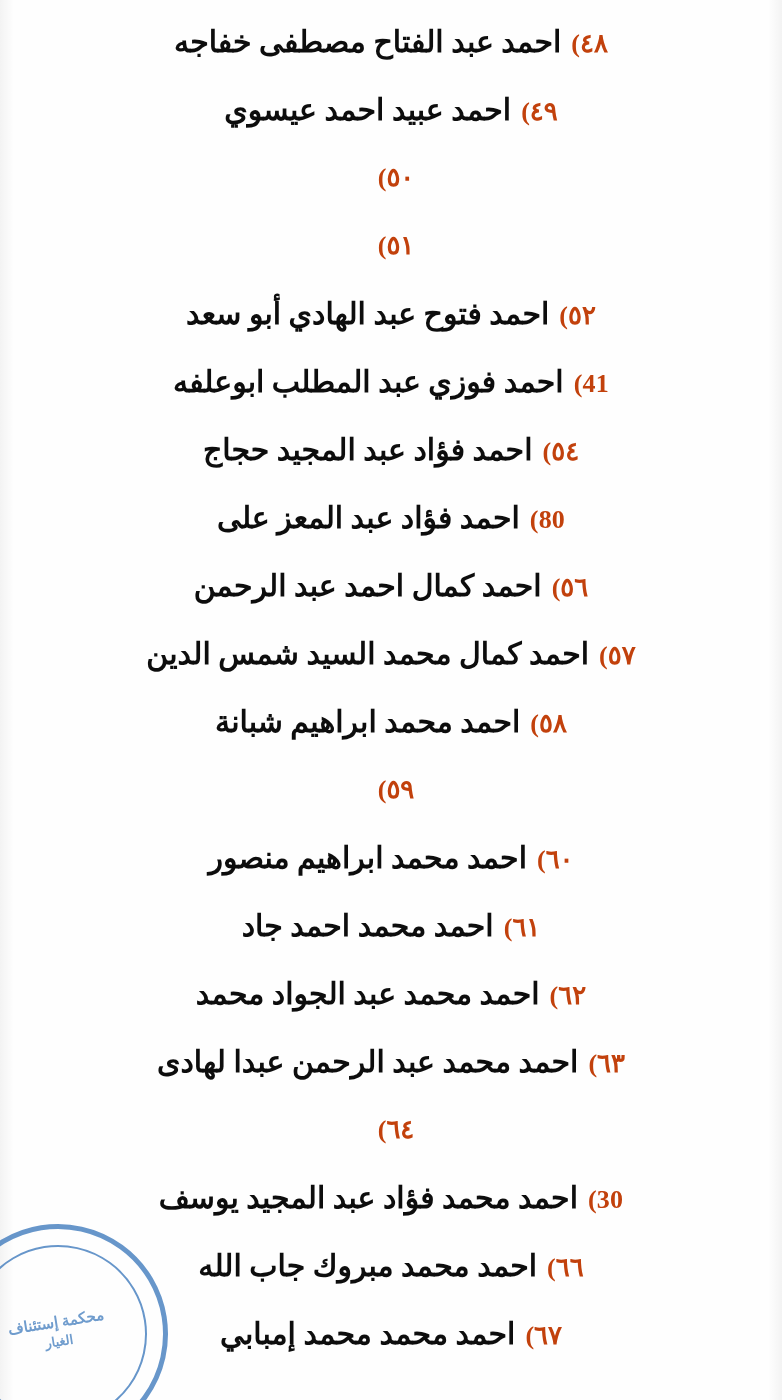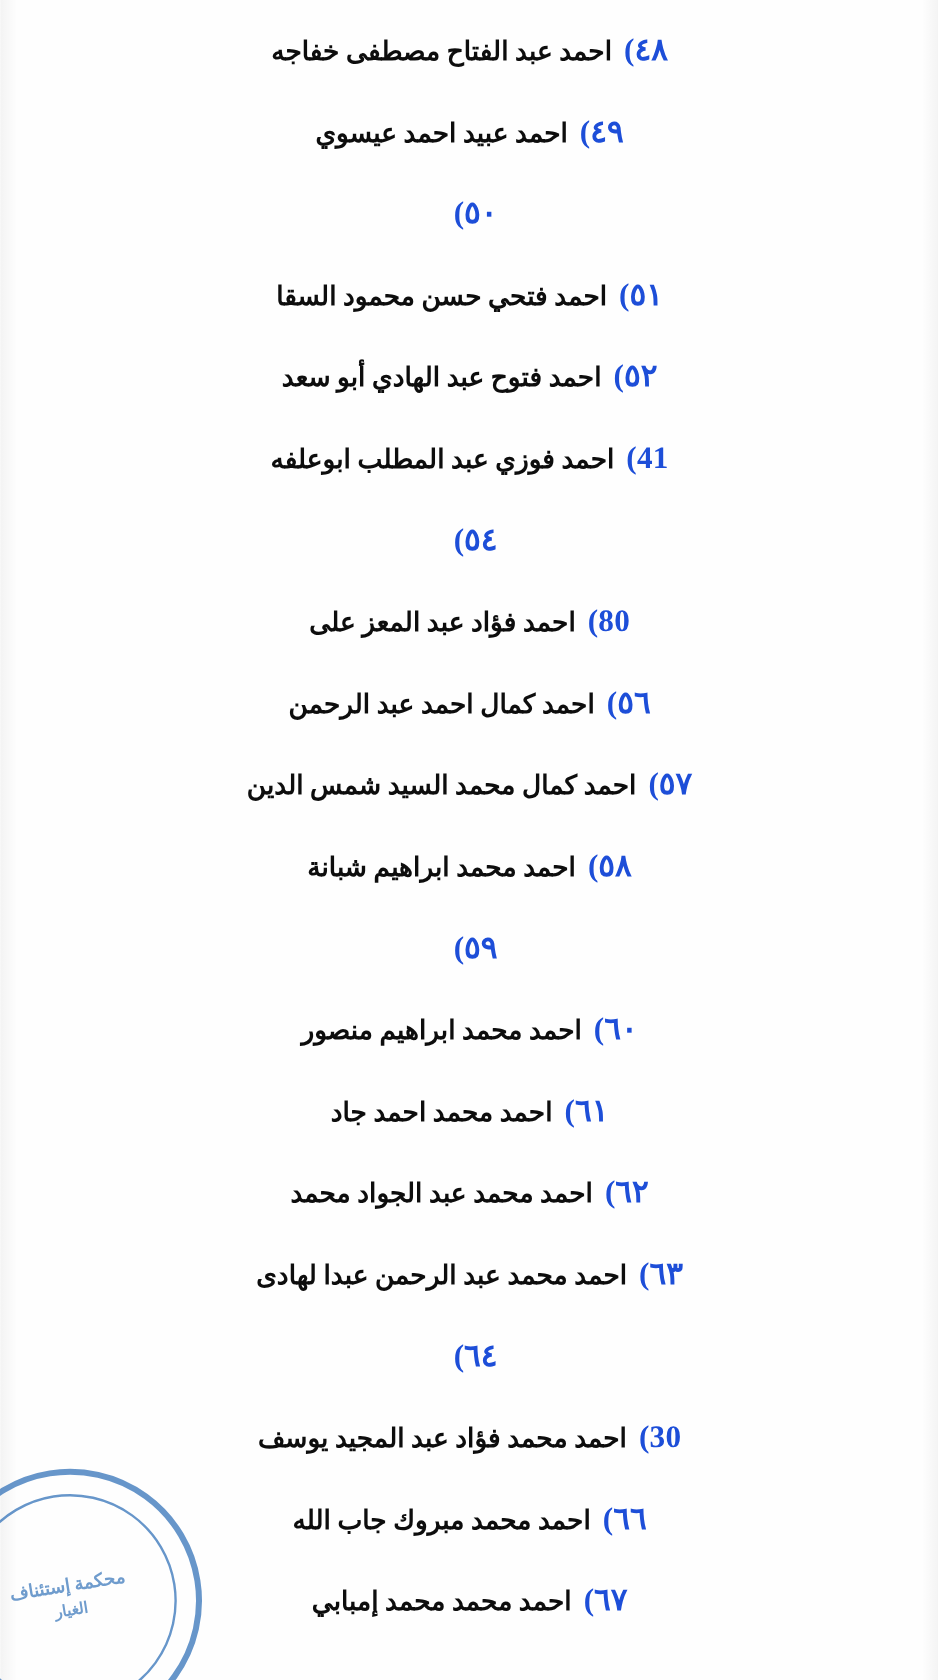--- a/index.html
+++ b/index.html
@@ -39,27 +39,27 @@
     white-space: nowrap;
     font-size: 26px;
     font-weight: 700;
     letter-spacing: 0.2px;
     color: #0d0d0d;
   }
   .row-index {
     font-weight: 700;
     font-size: 26px;
     margin-left: 10px;
-    color: #1d4ed8;
+    color: #c2410c;
     direction: rtl;
     unicode-bidi: isolate;
   }
   .row-name {
     font-weight: 700;
-    font-size: 22px;
+    font-size: 30px;
     color: #0d0d0d;
     direction: rtl;
     unicode-bidi: isolate;
   }
   
   .scan-edge-left {
     position: absolute;
     top: 0;
     left: 0;
     width: 14px;
@@ -131,32 +131,32 @@
     </li>
     <li class="name-row">
       <span class="row-index">٤٩)</span>
       <span class="row-name">احمد عبيد احمد عيسوي</span>
     </li>
     <li class="name-row">
       <span class="row-index">٥٠)</span>
     </li>
     <li class="name-row">
       <span class="row-index">٥١)</span>
-      <span class="row-name">احمد فتحي حسن محمود السقا</span>
     </li>
     <li class="name-row">
       <span class="row-index">٥٢)</span>
       <span class="row-name">احمد فتوح عبد الهادي أبو سعد</span>
     </li>
     <li class="name-row">
       <span class="row-index">41)</span>
       <span class="row-name">احمد فوزي عبد المطلب ابوعلفه</span>
     </li>
     <li class="name-row">
       <span class="row-index">٥٤)</span>
+      <span class="row-name">احمد فؤاد عبد المجيد حجاج</span>
     </li>
     <li class="name-row">
       <span class="row-index">80)</span>
       <span class="row-name">احمد فؤاد عبد المعز على</span>
     </li>
     <li class="name-row">
       <span class="row-index">٥٦)</span>
       <span class="row-name">احمد كمال احمد عبد الرحمن</span>
     </li>
     <li class="name-row">

